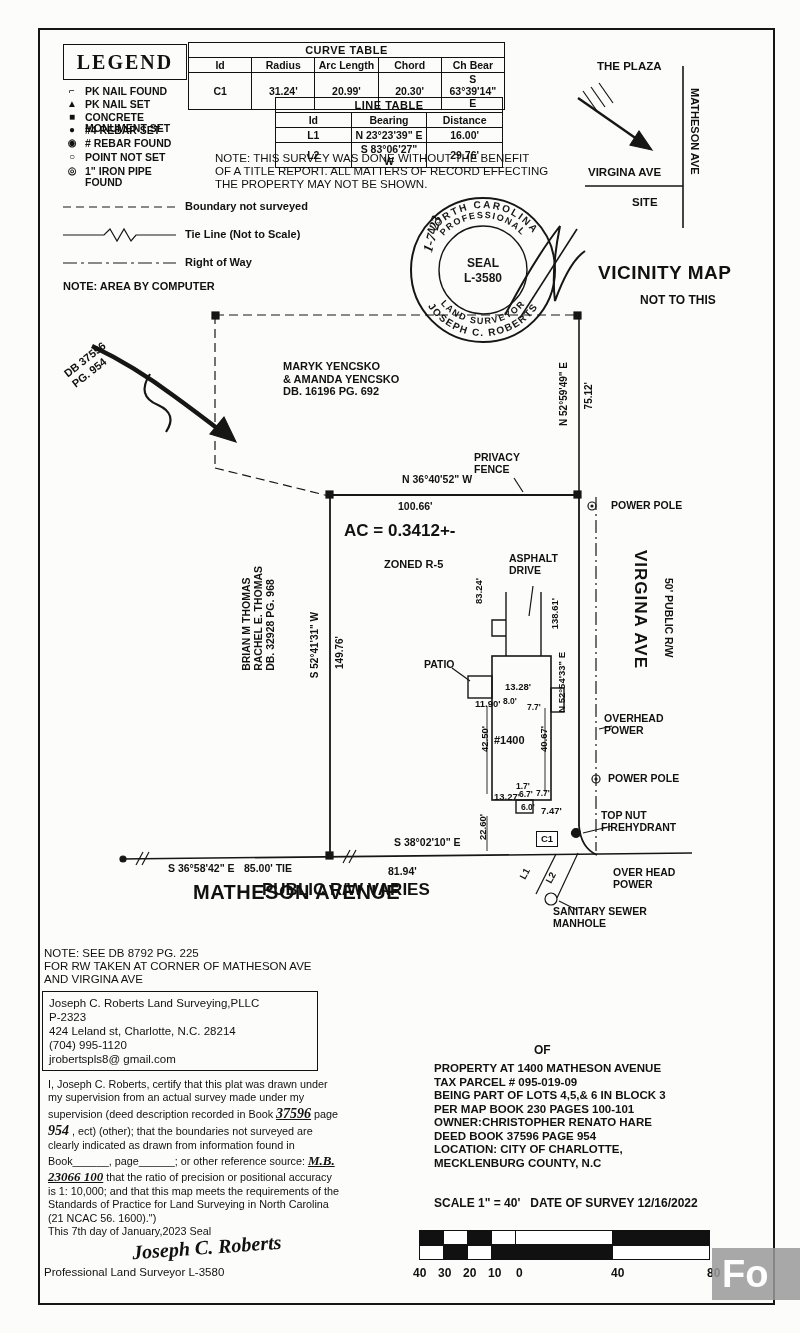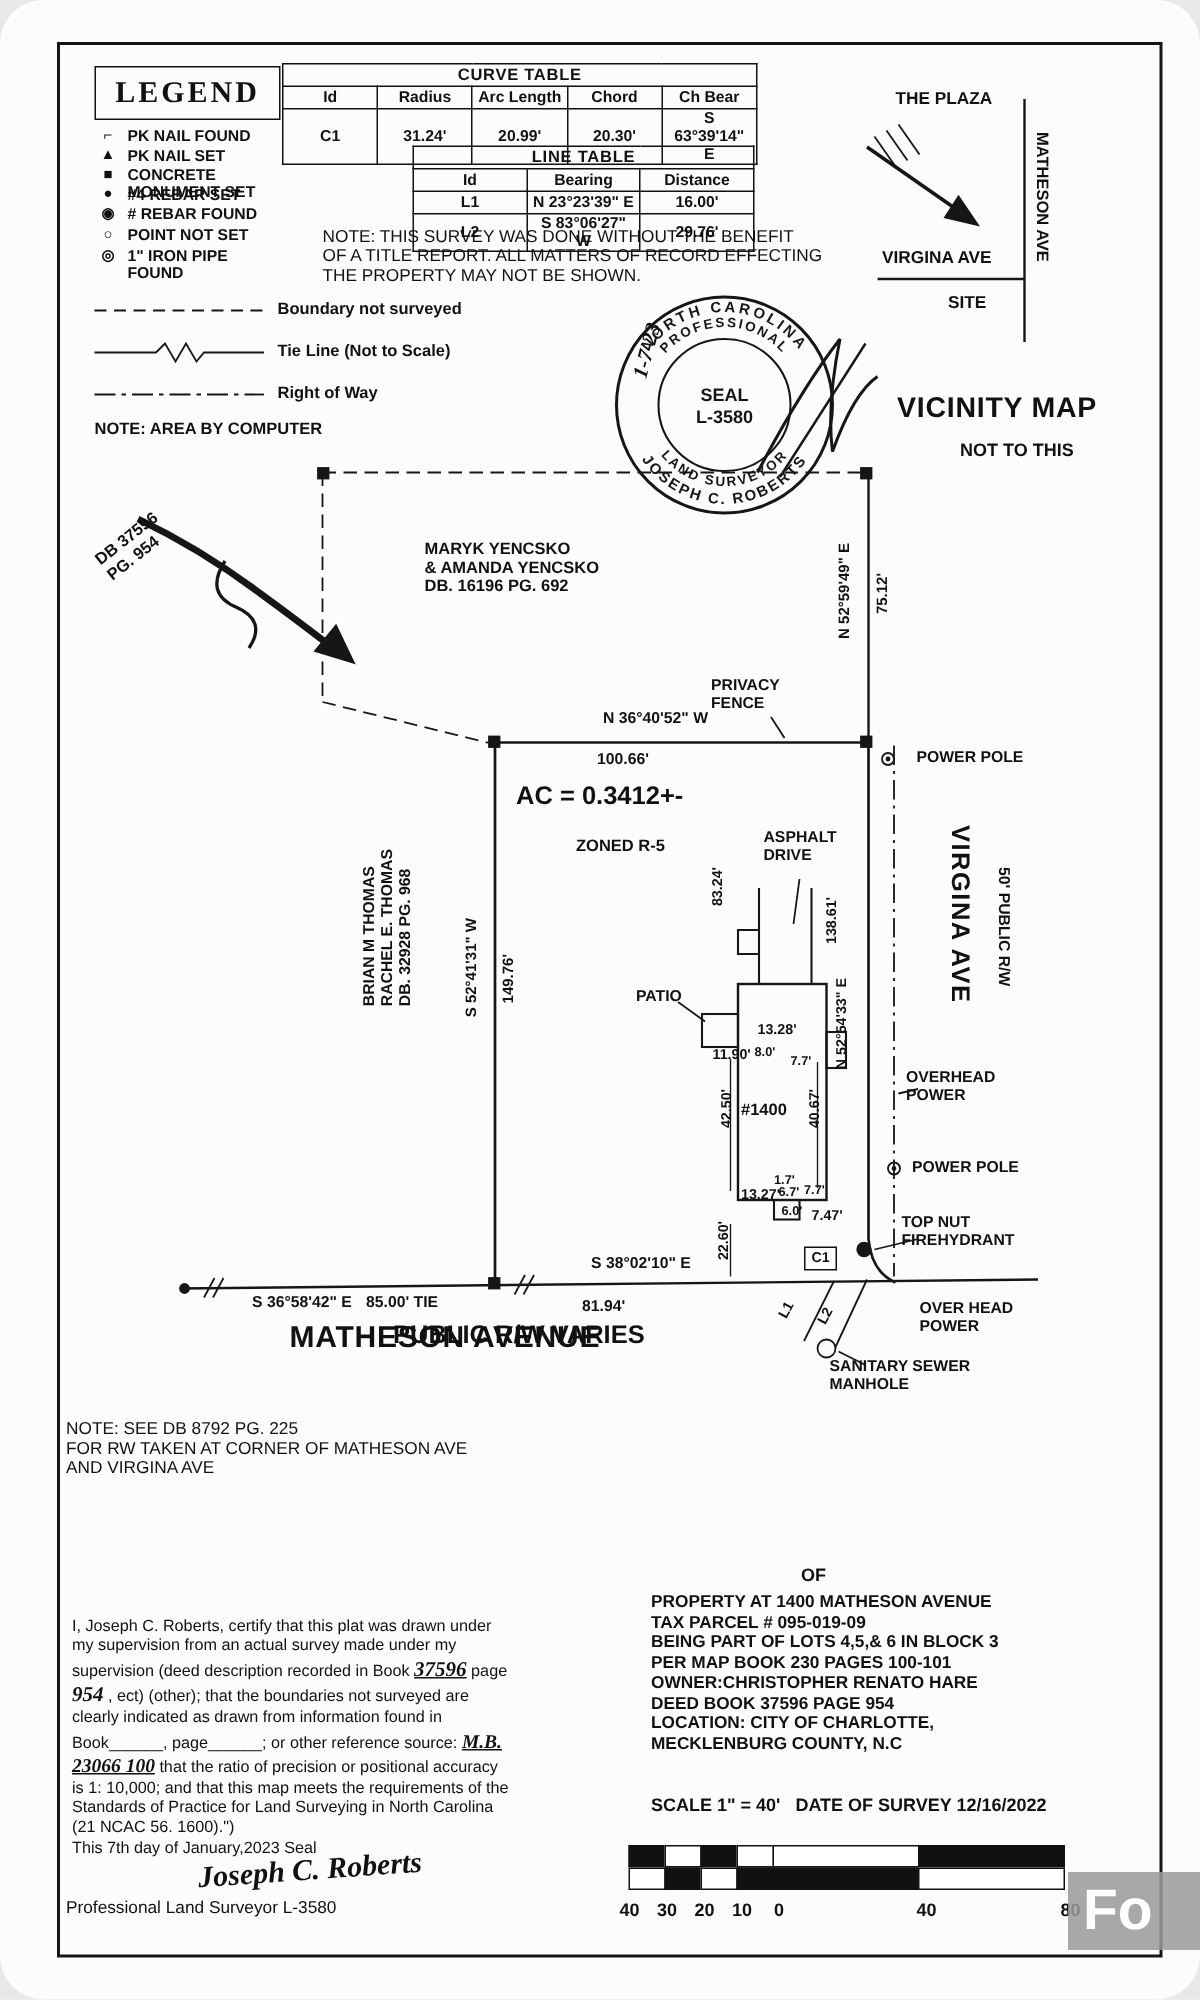--- a/index.html
+++ b/index.html
@@ -1,17 +1,17 @@
 <!DOCTYPE html>
 <html><head>
 <meta charset="utf-8">
 <style>
   html,body{margin:0;padding:0;background:#e8e8e6;}
   #sheet{position:relative;width:800px;height:1333px;background:#fcfcfa;color:#111;
-         font-family:"Liberation Sans",sans-serif;overflow:hidden;border-radius:29px;}
+         font-family:"Liberation Sans",sans-serif;overflow:hidden;}
   .abs{position:absolute;}
   .frame{position:absolute;left:38px;top:28px;width:733px;height:1273px;border:2px solid #161616;}
   .lbl{position:absolute;font-size:10.5px;font-weight:bold;line-height:1.15;white-space:pre-line;color:#111;}
   .dim{position:absolute;font-size:9.5px;font-weight:bold;white-space:nowrap;color:#111;}
   .sm{font-size:8.5px;}
   .vup{writing-mode:vertical-rl;transform:rotate(180deg);}
   .vdown{writing-mode:vertical-rl;}
   .hand{font-family:"Liberation Serif",serif;font-style:italic;font-weight:bold;}
   .legend-box{position:absolute;left:63px;top:44px;width:122px;height:34px;border:1.5px solid #111;
               display:flex;align-items:center;justify-content:center;
@@ -281,20 +281,27 @@
   <div class="dim" style="left:545px;top:872px;transform:rotate(-62deg)">L2</div>
   <div class="lbl" style="left:613px;top:866px">OVER HEAD
 POWER</div>
   <div class="lbl" style="left:553px;top:905px">SANITARY SEWER
 MANHOLE</div>
 
   <div class="lbl note" style="left:44px;top:947px;font-size:11.5px">NOTE: SEE DB 8792 PG. 225
 FOR RW TAKEN AT CORNER OF MATHESON AVE
 AND VIRGINA AVE</div>
 
+  <div class="abs" style="left:42px;top:991px;width:262px;border:1.2px solid #111;padding:4px 6px;font-size:11.5px;line-height:1.22">
+    <div>Joseph C. Roberts Land Surveying,PLLC</div>
+    <div>P-2323</div>
+    <div>424 Leland st, Charlotte, N.C. 28214</div>
+    <div>(704) 995-1120</div>
+    <div>jrobertspls8@ gmail.com</div>
+  </div>
 
   <div class="abs" style="left:48px;top:1078px;width:292px;font-size:10.8px;line-height:1.24">
     <span>I, Joseph C. Roberts, certify that this plat was drawn under my supervision from an actual survey made under my supervision (deed description recorded in Book</span>
     <span class="hand" style="font-size:14px;text-decoration:underline">37596</span>
     <span>page</span>
     <span class="hand" style="font-size:14px;">954</span>
     <span>, ect) (other); that the boundaries not surveyed are clearly indicated as drawn from information found in Book______, page______; or other reference source:</span>
     <span class="hand" style="font-size:13px;text-decoration:underline">M.B. 23066 100</span>
     <span>that the ratio of precision or positional accuracy is 1: 10,000; and that this map meets the requirements of the Standards of Practice for Land Surveying in North Carolina (21 NCAC 56. 1600).")</span>
     <br>

